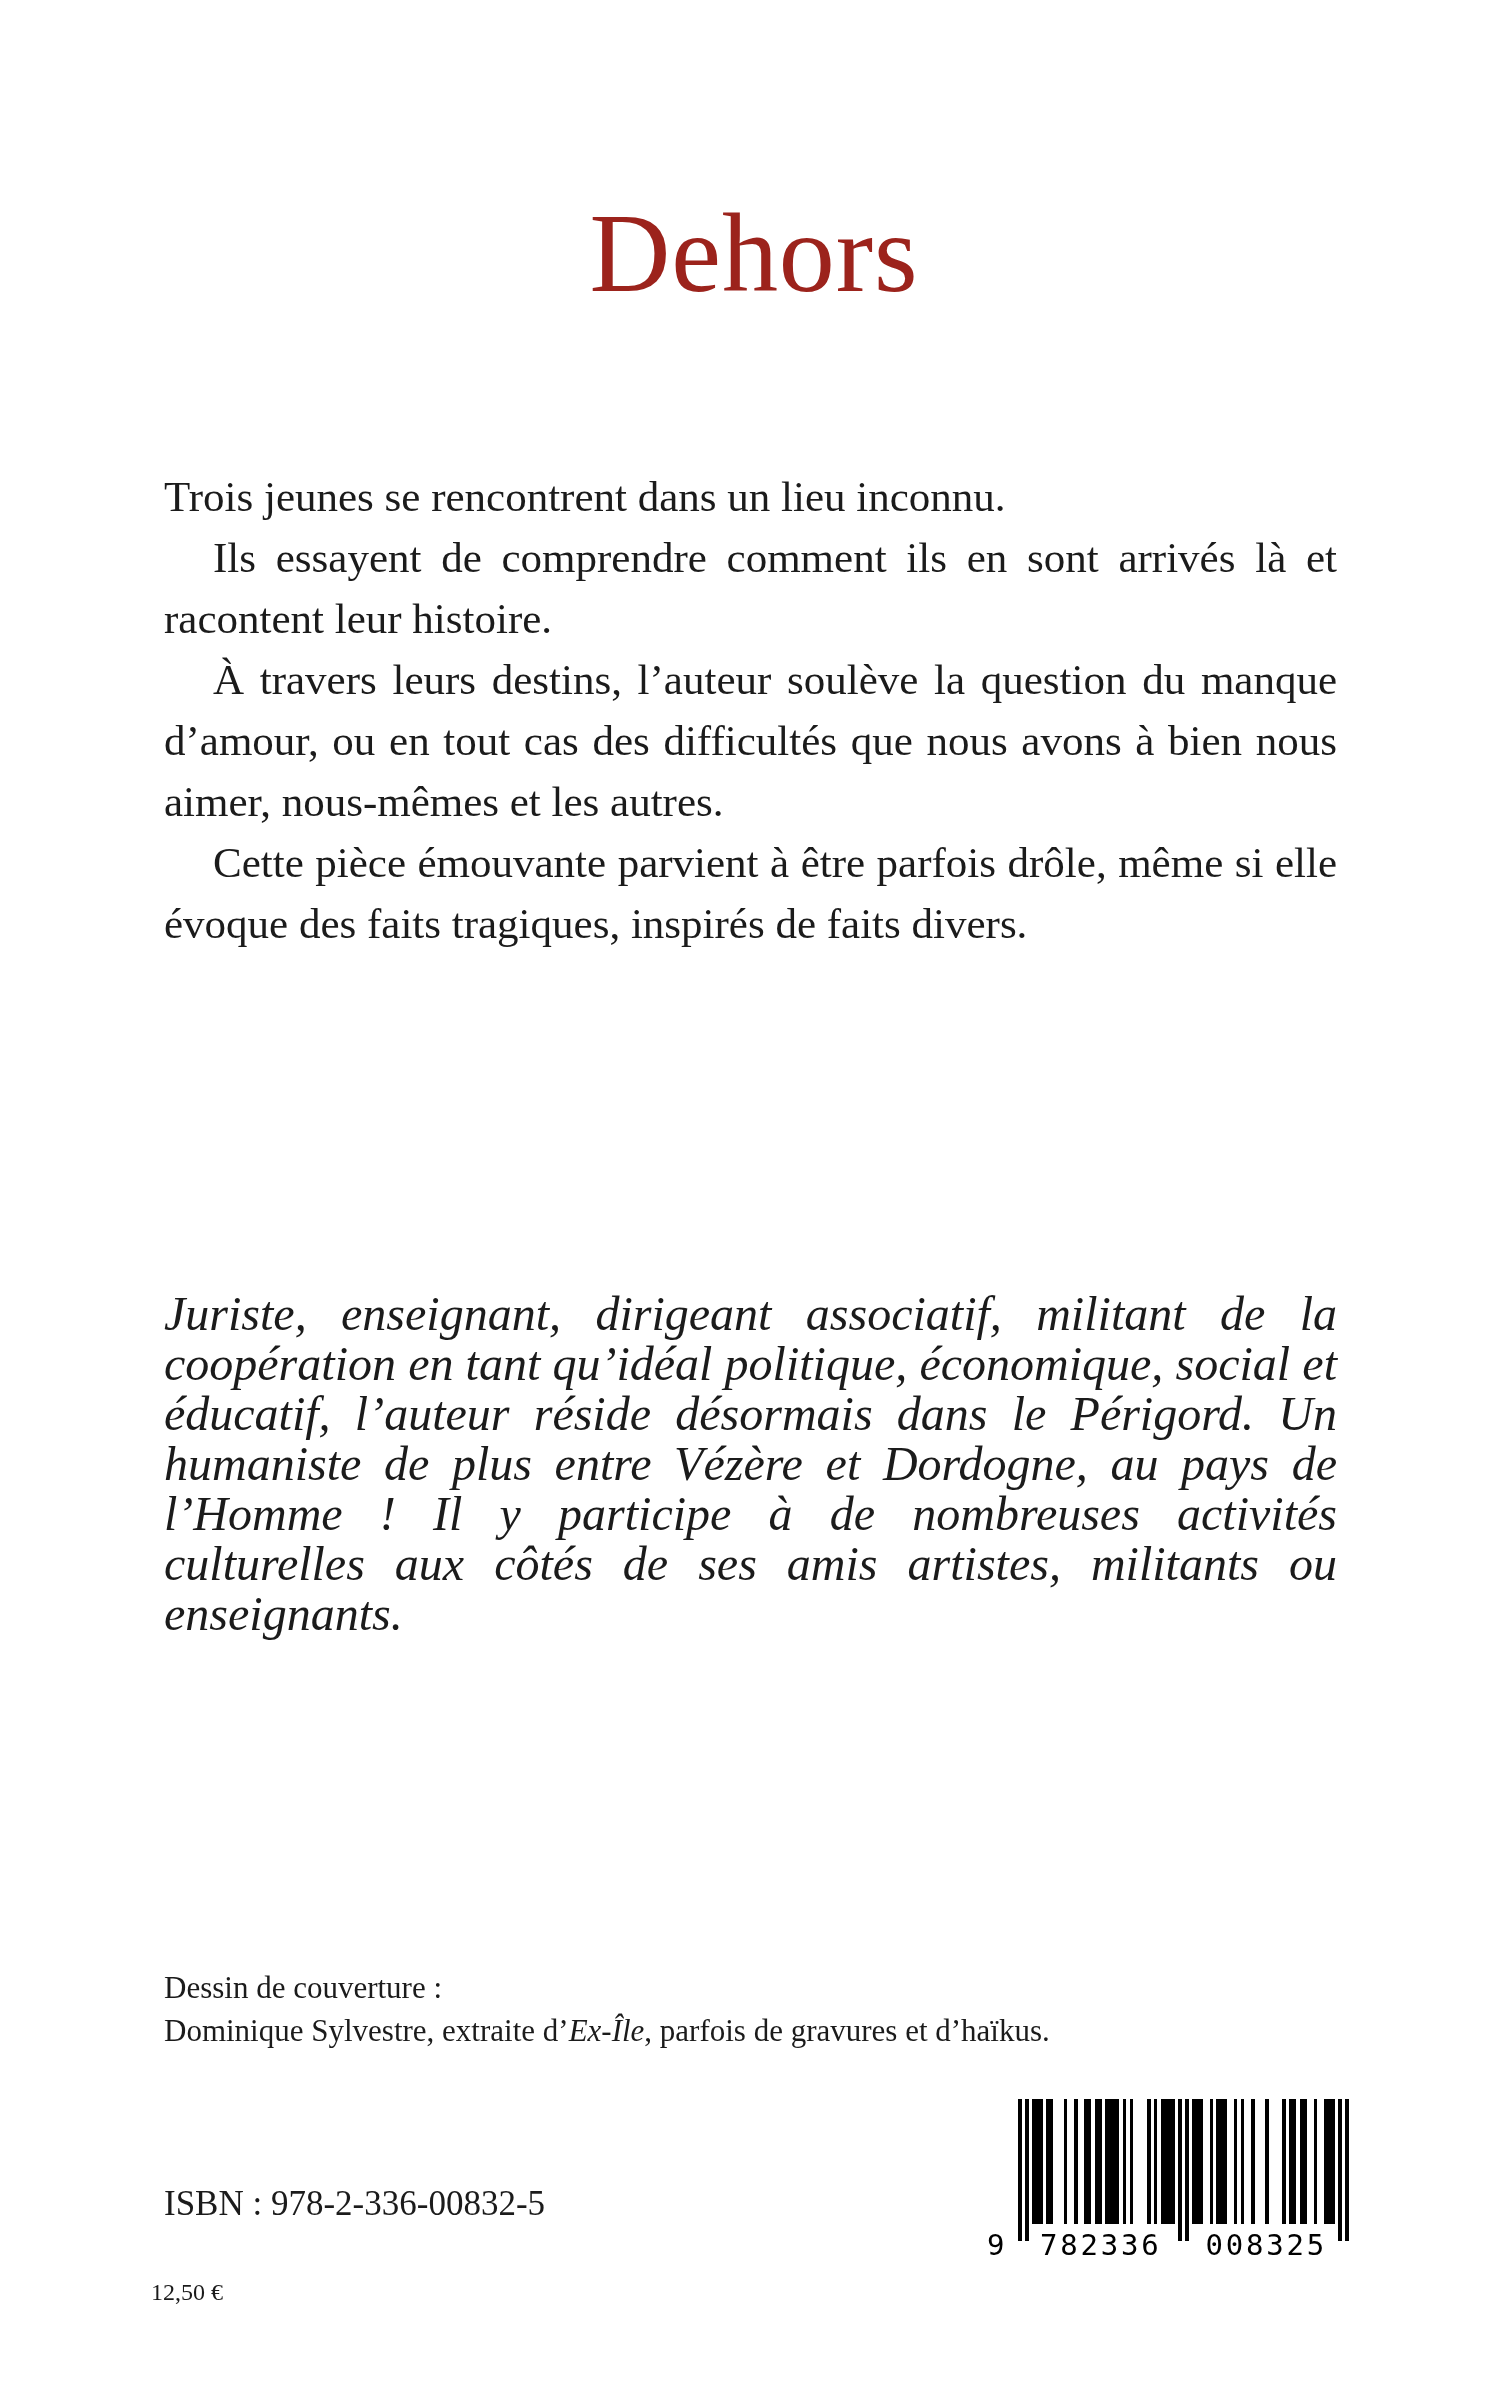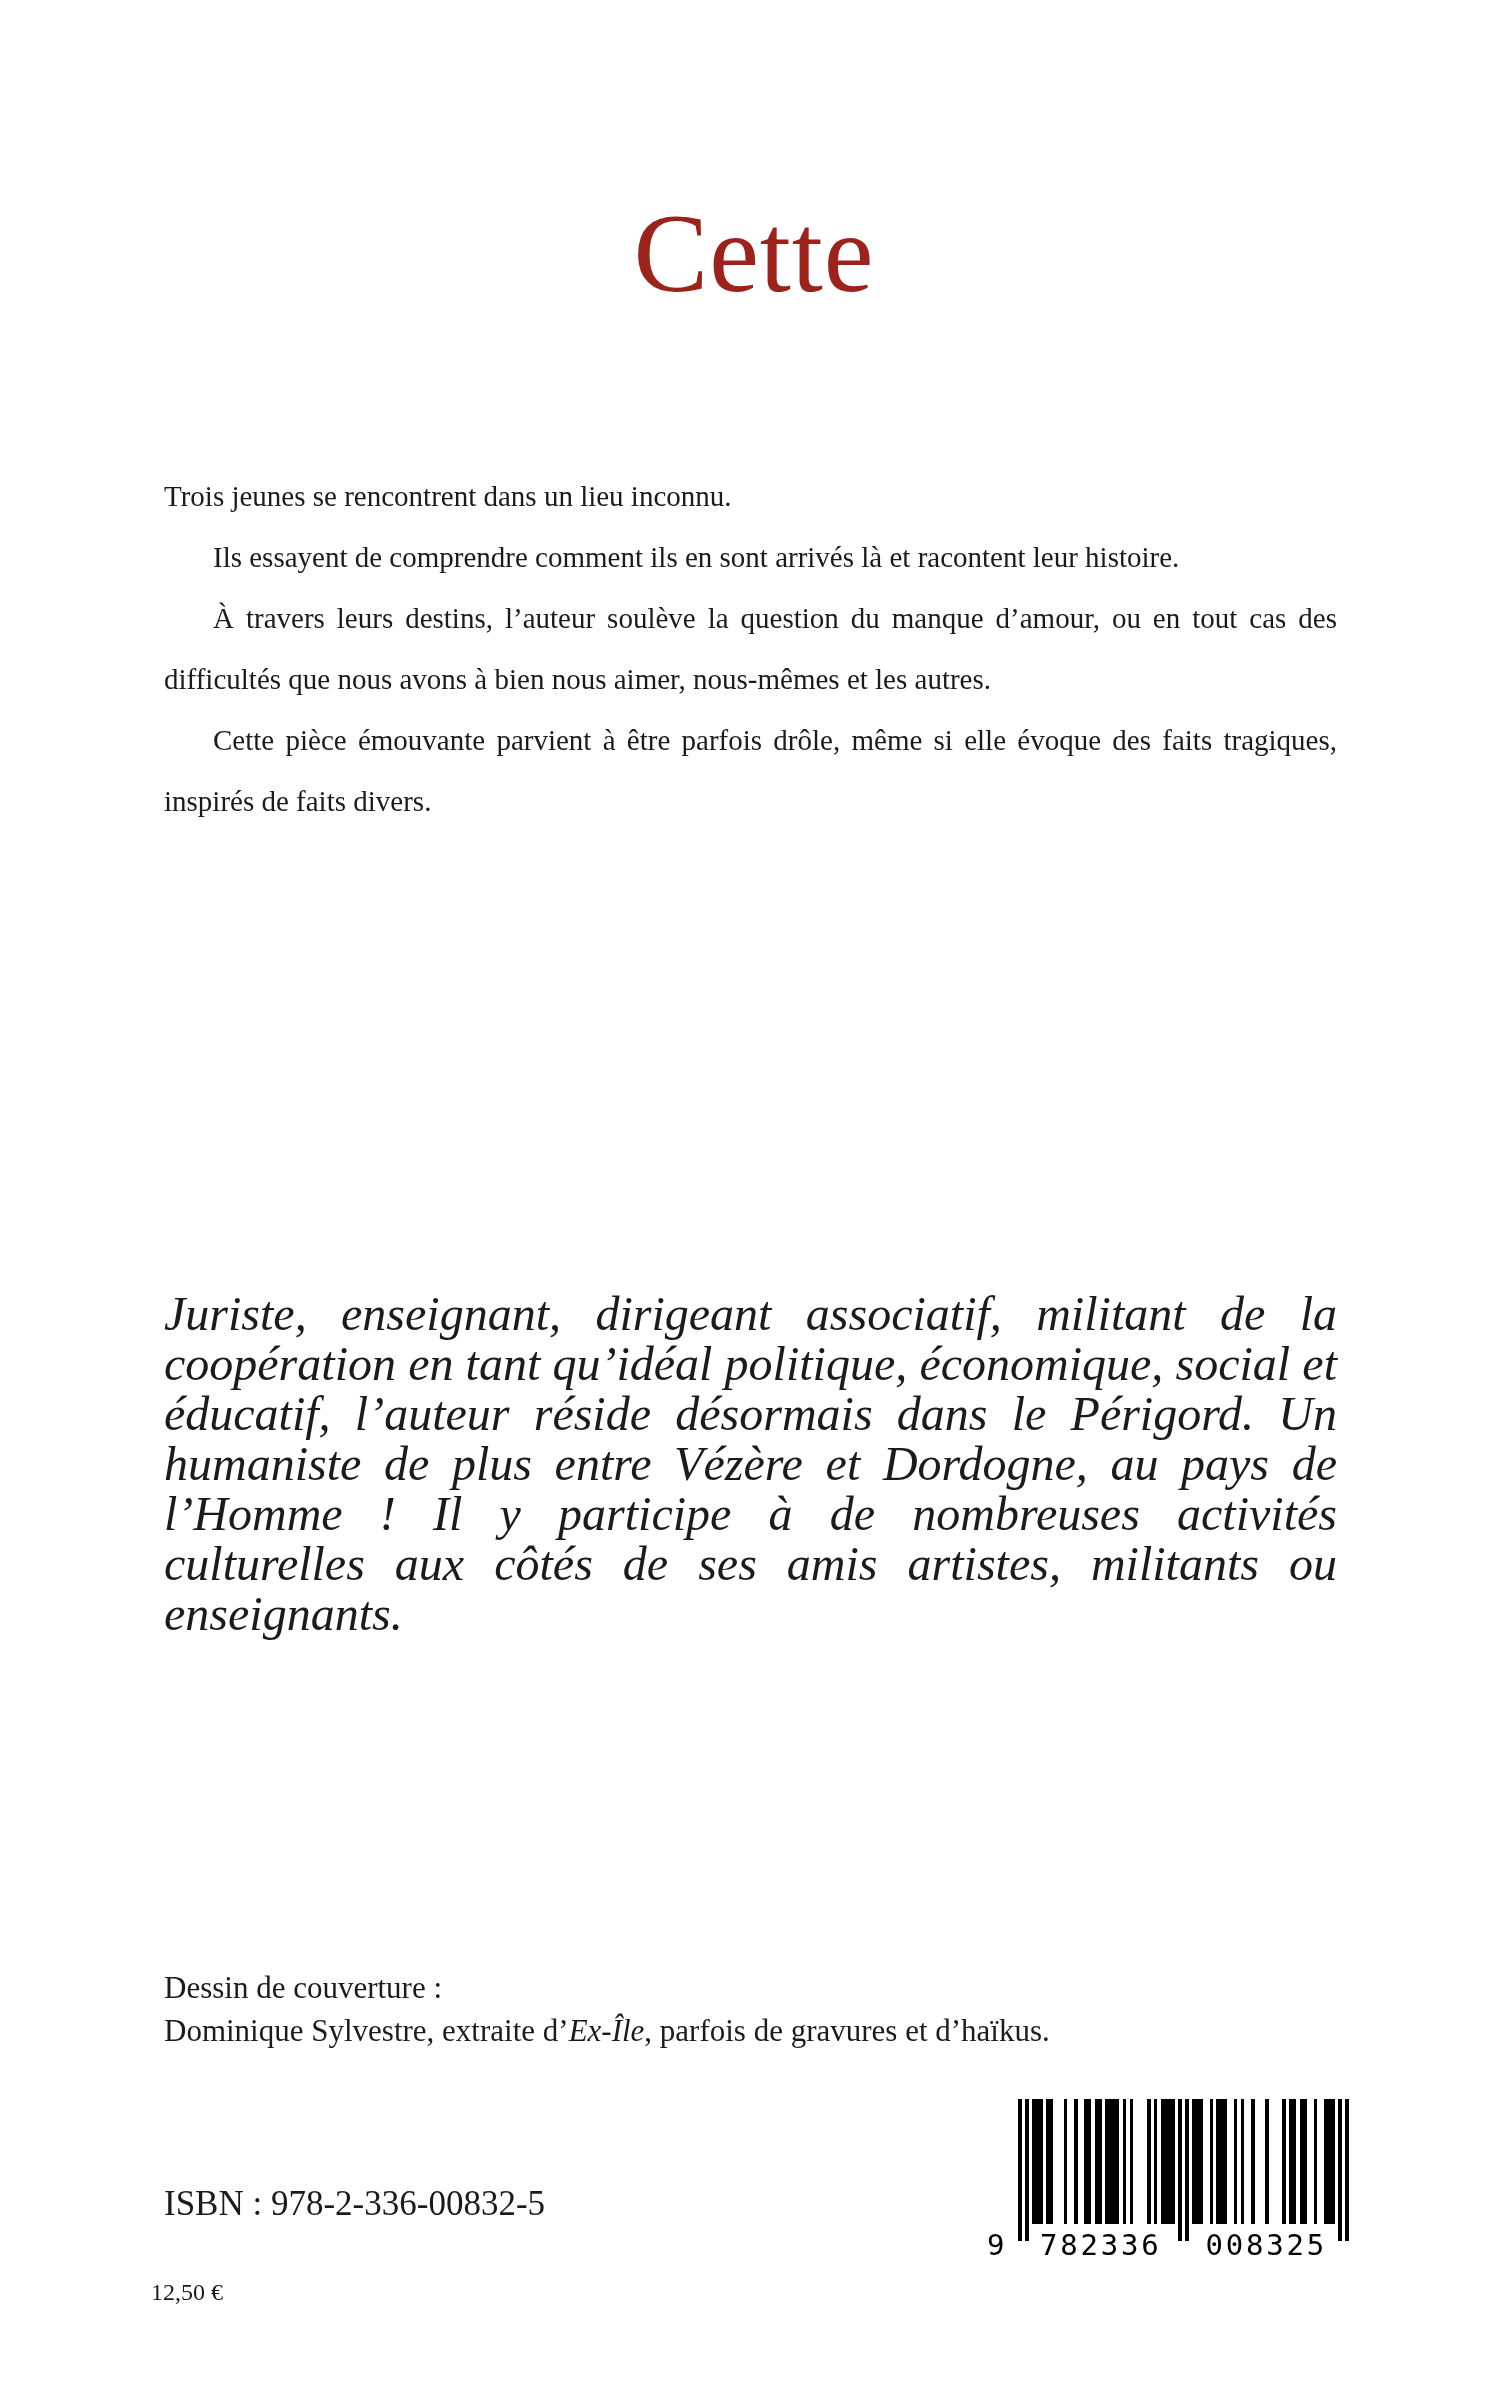--- a/index.html
+++ b/index.html
@@ -27,21 +27,21 @@
     font-weight: normal;
     line-height: 1;
     color: var(--title-color, #9c231c);
     letter-spacing: 0.9px;
   }
   .synopsis {
     position: absolute;
     top: 466px;
     left: 164px;
     width: 1173px;
-    font-size: 29px;
+    font-size: 43px;
     line-height: 61px;
     text-align: justify;
   }
   .synopsis p { margin: 0; }
   .synopsis p.indent { text-indent: 49px; }
   .bio {
     position: absolute;
     top: 1289px;
     left: 164px;
     width: 1173px;
@@ -99,21 +99,21 @@
     background: transparent;
   }
   .digits .d9 { width: 31px; text-align: left; }
   .digits .grp { flex: 1; text-align: center; letter-spacing: 2.8px; }
 </style>
 </head>
 <body>
 
 <div class="page">
 
-  <h1 class="title">Cette</h1>
+  <h1 class="title">Dehors</h1>
 
   <div class="synopsis">
     <p>Trois jeunes se rencontrent dans un lieu inconnu.</p>
     <p class="indent">Ils essayent de comprendre comment ils en sont arrivés là et racontent leur histoire.</p>
     <p class="indent">À travers leurs destins, l’auteur soulève la question du manque d’amour, ou en tout cas des difficultés que nous avons à bien nous aimer, nous-mêmes et les autres.</p>
     <p class="indent">Cette pièce émouvante parvient à être parfois drôle, même si elle évoque des faits tragiques, inspirés de faits divers.</p>
   </div>
 
   <div class="bio">
     <p>Juriste, enseignant, dirigeant associatif, militant de la coopération en tant qu’idéal politique, économique, social et éducatif, l’auteur réside désormais dans le Périgord. Un humaniste de plus entre Vézère et Dordogne, au pays de l’Homme ! Il y participe à de nombreuses activités culturelles aux côtés de ses amis artistes, militants ou enseignants.</p>

